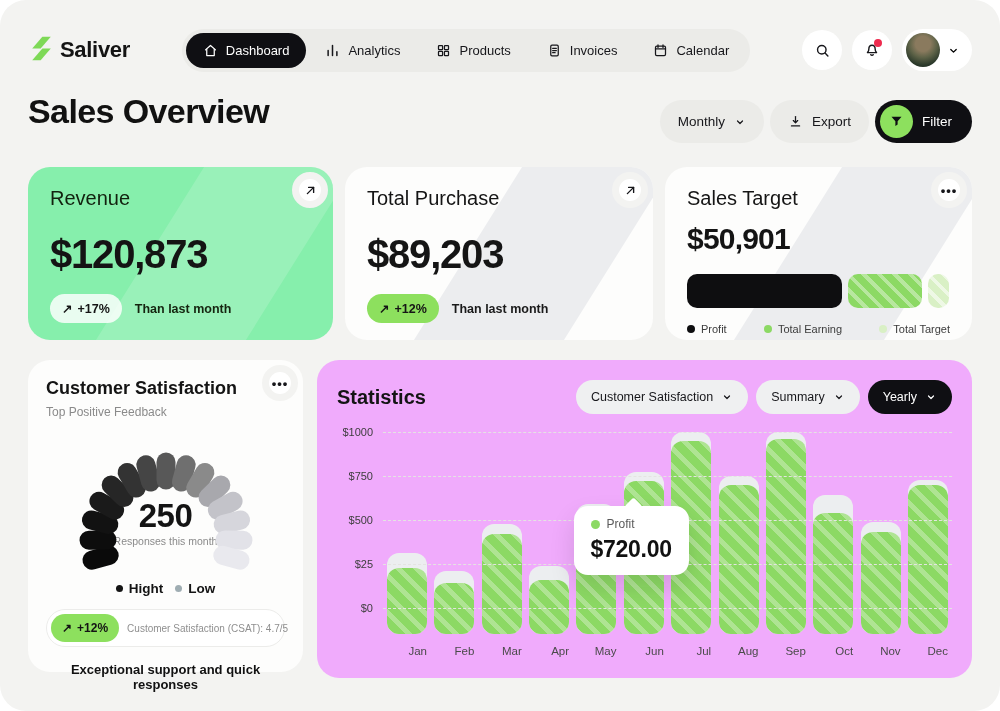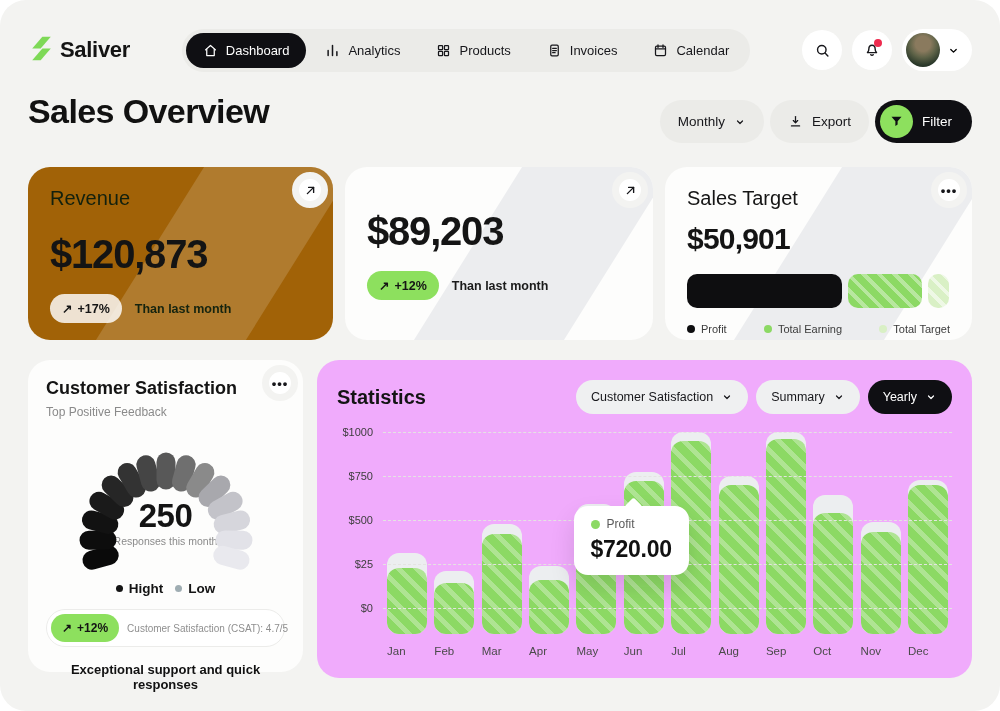--- a/index.html
+++ b/index.html
@@ -27,21 +27,21 @@
   .page-subtitle { font-size:12.5px; margin-top:9px; color:#232323; }
   .head-controls { display:flex; gap:6px; margin-top:8px; }
   .pill-btn { display:flex; align-items:center; gap:9px; background:#EBEBE8; border:none; border-radius:22px; padding:11px 18px; font-size:13.5px; font-family:inherit; color:#17171b; cursor:pointer; }
   .filter-btn { background:#0F0F13; color:#ffffff; padding:5px 20px 5px 5px; }
   .filter-ico { width:33px; height:33px; border-radius:50%; background:#8DE05E; color:#0F0F13; display:flex; align-items:center; justify-content:center; }
 
   
   .cards-row { display:grid; grid-template-columns:305px 308px 1fr; gap:12px; margin-top:24px; }
   .card { background:#FDFDFC; border-radius:22px; padding:20px 22px; position:relative; overflow:hidden; height:173px; }
   .card .watermark { position:absolute; top:-40px; bottom:-40px; width:150px; transform:skewX(-32deg); background:#ECEDEF; left:40%; pointer-events:none; }
-  .card.green { background:#a16207; }
+  .card.green { background:#86efac; }
   .card.green .watermark { background:rgba(255,255,255,0.16); }
   .card-title { font-size:20px; font-weight:500; color:#12210e; position:relative; }
   .card:not(.green) .card-title, .card:not(.green) .card-value { color:#151515; }
   .card-value { font-size:40px; font-weight:600; letter-spacing:-1.2px; margin-top:22px; position:relative; }
   .card-foot { display:flex; align-items:center; gap:13px; margin-top:17px; position:relative; }
   .change-pill { display:inline-flex; align-items:center; gap:5px; border-radius:16px; padding:7px 12px; font-size:12.5px; font-weight:700; color:#151515; }
   .card.green .change-pill { background:rgba(255,255,255,0.82); }
   .change-pill.on-white { background:#8DE05E; }
   .card-note { font-size:12.5px; font-weight:700; color:#15240f; }
   .card:not(.green) .card-note { color:#1a1a1a; }
@@ -89,21 +89,21 @@
   .y-axis { width:46px; position:relative; height:202px; }
   .y-tick { position:absolute; right:10px; font-size:11px; color:#3d3d3d; }
   .chart-area { flex:1; position:relative; height:202px; }
   .gridline { position:absolute; left:0; right:0; border-top:1.5px dashed #E4E4E1; }
   .cols { position:absolute; inset:0; display:flex; justify-content:space-between; align-items:flex-end; padding:0 4px; }
   .col { width:40px; position:relative; height:100%; cursor:pointer; }
   .bgbar { position:absolute; bottom:0; left:0; right:0; border-radius:12px; background:#ECEEF0; }
   .bar { position:absolute; bottom:0; left:0; right:0; border-radius:12px;
          background:repeating-linear-gradient(45deg, rgba(255,255,255,0.30) 0 5px, rgba(255,255,255,0) 5px 13px), #8CD964; }
   .months { display:flex; justify-content:space-between; padding:0 4px; margin-left:46px; margin-top:11px; }
-  .month { width:40px; text-align:left; font-size:11.5px; color:#4a4a4a; }
+  .month { width:40px; text-align:right; font-size:11.5px; color:#4a4a4a; }
   .tooltip { position:absolute; left:33.5%; top:74px; background:#ffffff; border-radius:14px; padding:11px 17px 12px; box-shadow:0 12px 26px rgba(20,20,20,0.12); z-index:6; }
   .tooltip::before { content:""; position:absolute; top:-6px; left:46%; width:13px; height:13px; background:#ffffff; transform:rotate(45deg); border-radius:3px; }
   .tt-row { display:flex; align-items:center; gap:7px; font-size:12px; color:#5a5a5a; }
   .tt-dot { width:9px; height:9px; border-radius:50%; background:#8CD964; }
   .tt-value { font-size:23px; font-weight:600; margin-top:5px; letter-spacing:-0.3px; color:#111111; }
 
   .arrow-glyph { font-weight:700; }
 </style>
 </head>
 <body>
@@ -251,20 +251,21 @@
           <svg width="15" height="15" viewBox="0 0 24 24" fill="none" stroke="currentColor" stroke-width="2.2" stroke-linecap="round" stroke-linejoin="round">
               <path d="M7 17 17 7"></path>
               <path d="M9 7h8v8"></path>
             </svg>
         </span>
       </button>
     </div>
 
     <div class="card">
       <div class="watermark"></div>
+      <div class="card-title">Total Purchase</div>
       <div class="card-value">$89,203</div>
       <div class="card-foot">
         <span class="change-pill on-white">
           <span class="arrow-glyph">↗</span>
           <span>+12%</span>
         </span>
         <span class="card-note">Than last month</span>
       </div>
       <button class="corner-btn">
         <span>

